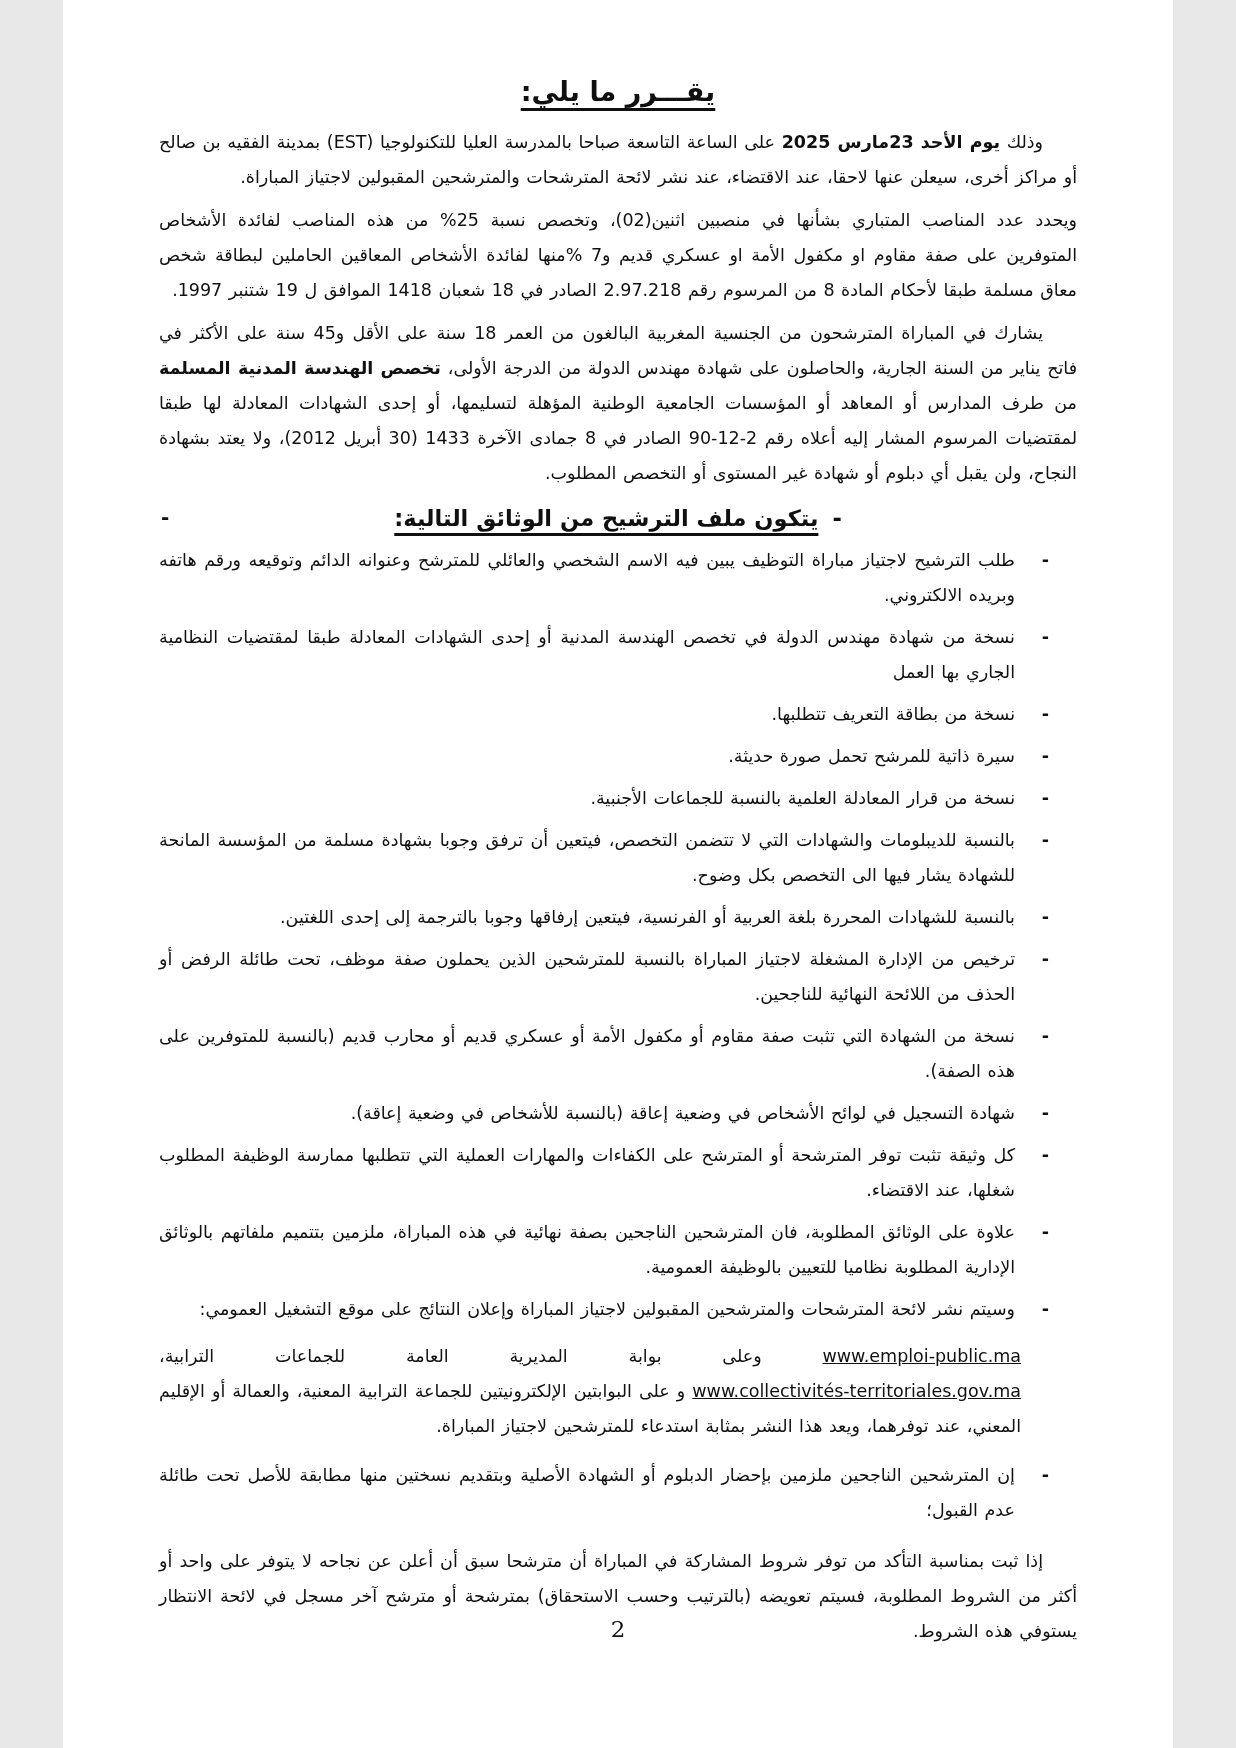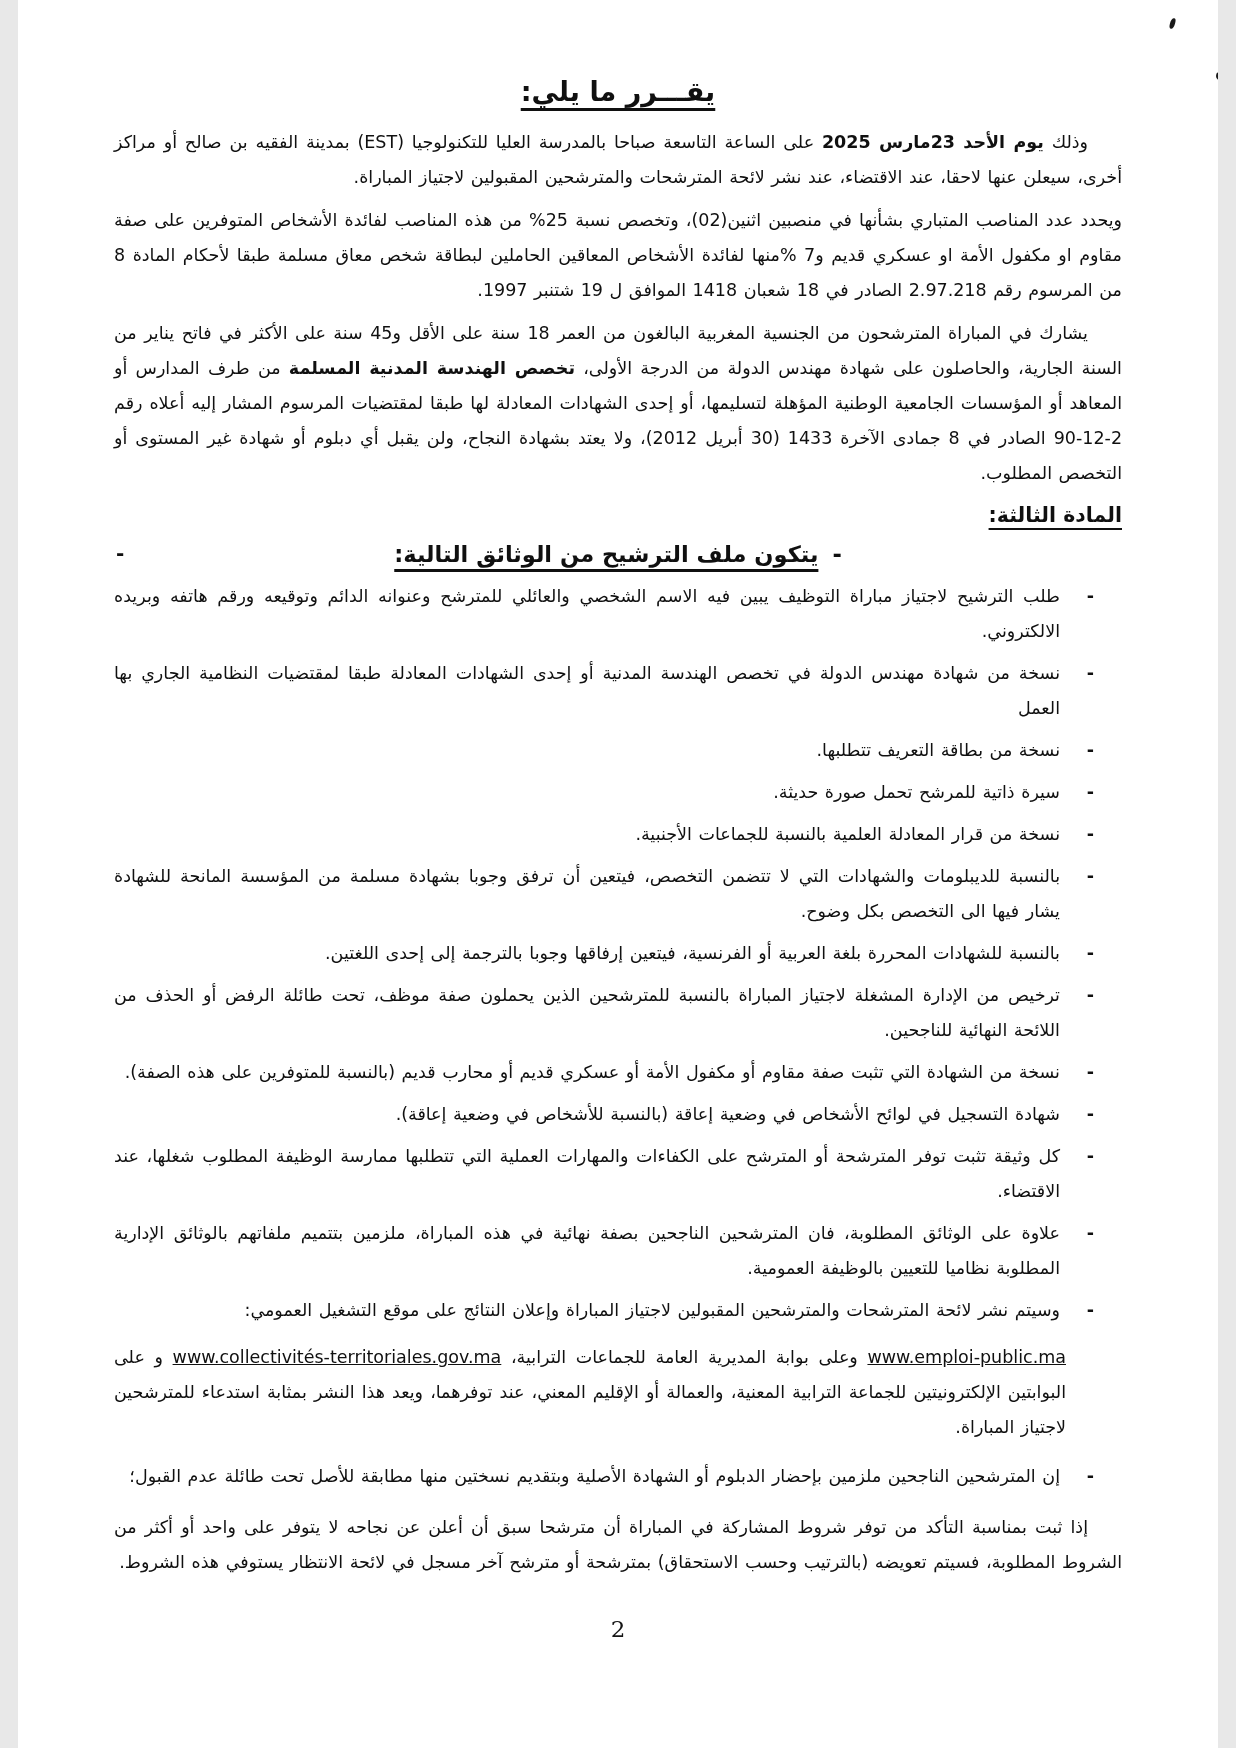--- a/index.html
+++ b/index.html
@@ -1,18 +1,18 @@
 <!DOCTYPE html>
 <html lang="ar" dir="rtl"><head>
 <meta charset="utf-8">
 <style>
   html,body{margin:0;padding:0;background:#e8e8e8;}
   .page{
     position:relative;
-    width:1200px;height:1748px;
+    width:1110px;height:1748px;
     margin:0 auto;
     background:#ffffff;
     color:#101010;
     font-family:"DejaVu Sans",sans-serif;
     direction:rtl;
     overflow:hidden;
   }
   .content{
     position:absolute;
     top:76px;right:96px;left:96px;
@@ -115,21 +115,20 @@
   <span class="speck speck-dot"></span>
 
   <div class="content">
     <div class="doc-title">
       <span class="t-inner">يقـــرر ما يلي:</span>
     </div>
     <div>
         <div class="para indent"><span>وذلك </span><span class="b">يوم الأحد 23مارس 2025</span><span> على الساعة التاسعة صباحا بالمدرسة العليا للتكنولوجيا (EST) بمدينة الفقيه بن صالح أو مراكز أخرى، سيعلن عنها لاحقا، عند الاقتضاء، عند نشر لائحة المترشحات والمترشحين المقبولين لاجتياز المباراة.</span></div>
         <div class="para"><span>ويحدد عدد المناصب المتباري بشأنها في منصبين اثنين(02)، وتخصص نسبة 25% من هذه المناصب لفائدة الأشخاص المتوفرين على صفة مقاوم او مكفول الأمة او عسكري قديم و7 %منها لفائدة الأشخاص المعاقين الحاملين لبطاقة شخص معاق مسلمة طبقا لأحكام المادة 8 من المرسوم رقم 2.97.218 الصادر في 18 شعبان 1418 الموافق ل 19 شتنبر 1997.</span></div>
         <div class="para indent"><span>يشارك في المباراة المترشحون من الجنسية المغربية البالغون من العمر 18 سنة على الأقل و45 سنة على الأكثر في فاتح يناير من السنة الجارية، والحاصلون على شهادة مهندس الدولة من الدرجة الأولى، </span><span class="b">تخصص الهندسة المدنية المسلمة</span><span> من طرف المدارس أو المعاهد أو المؤسسات الجامعية الوطنية المؤهلة لتسليمها، أو إحدى الشهادات المعادلة لها طبقا لمقتضيات المرسوم المشار إليه أعلاه رقم 2-12-90 الصادر في 8 جمادى الآخرة 1433 (30 أبريل 2012)، ولا يعتد بشهادة النجاح، ولن يقبل أي دبلوم أو شهادة غير المستوى أو التخصص المطلوب.</span></div>
-        <div class="article-heading">المادة الثالثة:</div>
         <div class="subheading-row"><span class="left-dash">-</span><span class="sub-marker">-</span><span class="subheading-text">يتكون ملف الترشيح من الوثائق التالية:</span></div>
         <div class="li">
           <span class="marker">-</span>
           <div class="li-text"><span>طلب الترشيح لاجتياز مباراة التوظيف يبين فيه الاسم الشخصي والعائلي للمترشح وعنوانه الدائم وتوقيعه ورقم هاتفه وبريده الالكتروني.</span></div>
         </div>
         <div class="li">
           <span class="marker">-</span>
           <div class="li-text"><span>نسخة من شهادة مهندس الدولة في تخصص الهندسة المدنية أو إحدى الشهادات المعادلة طبقا لمقتضيات النظامية الجاري بها العمل</span></div>
         </div>
         <div class="li">

